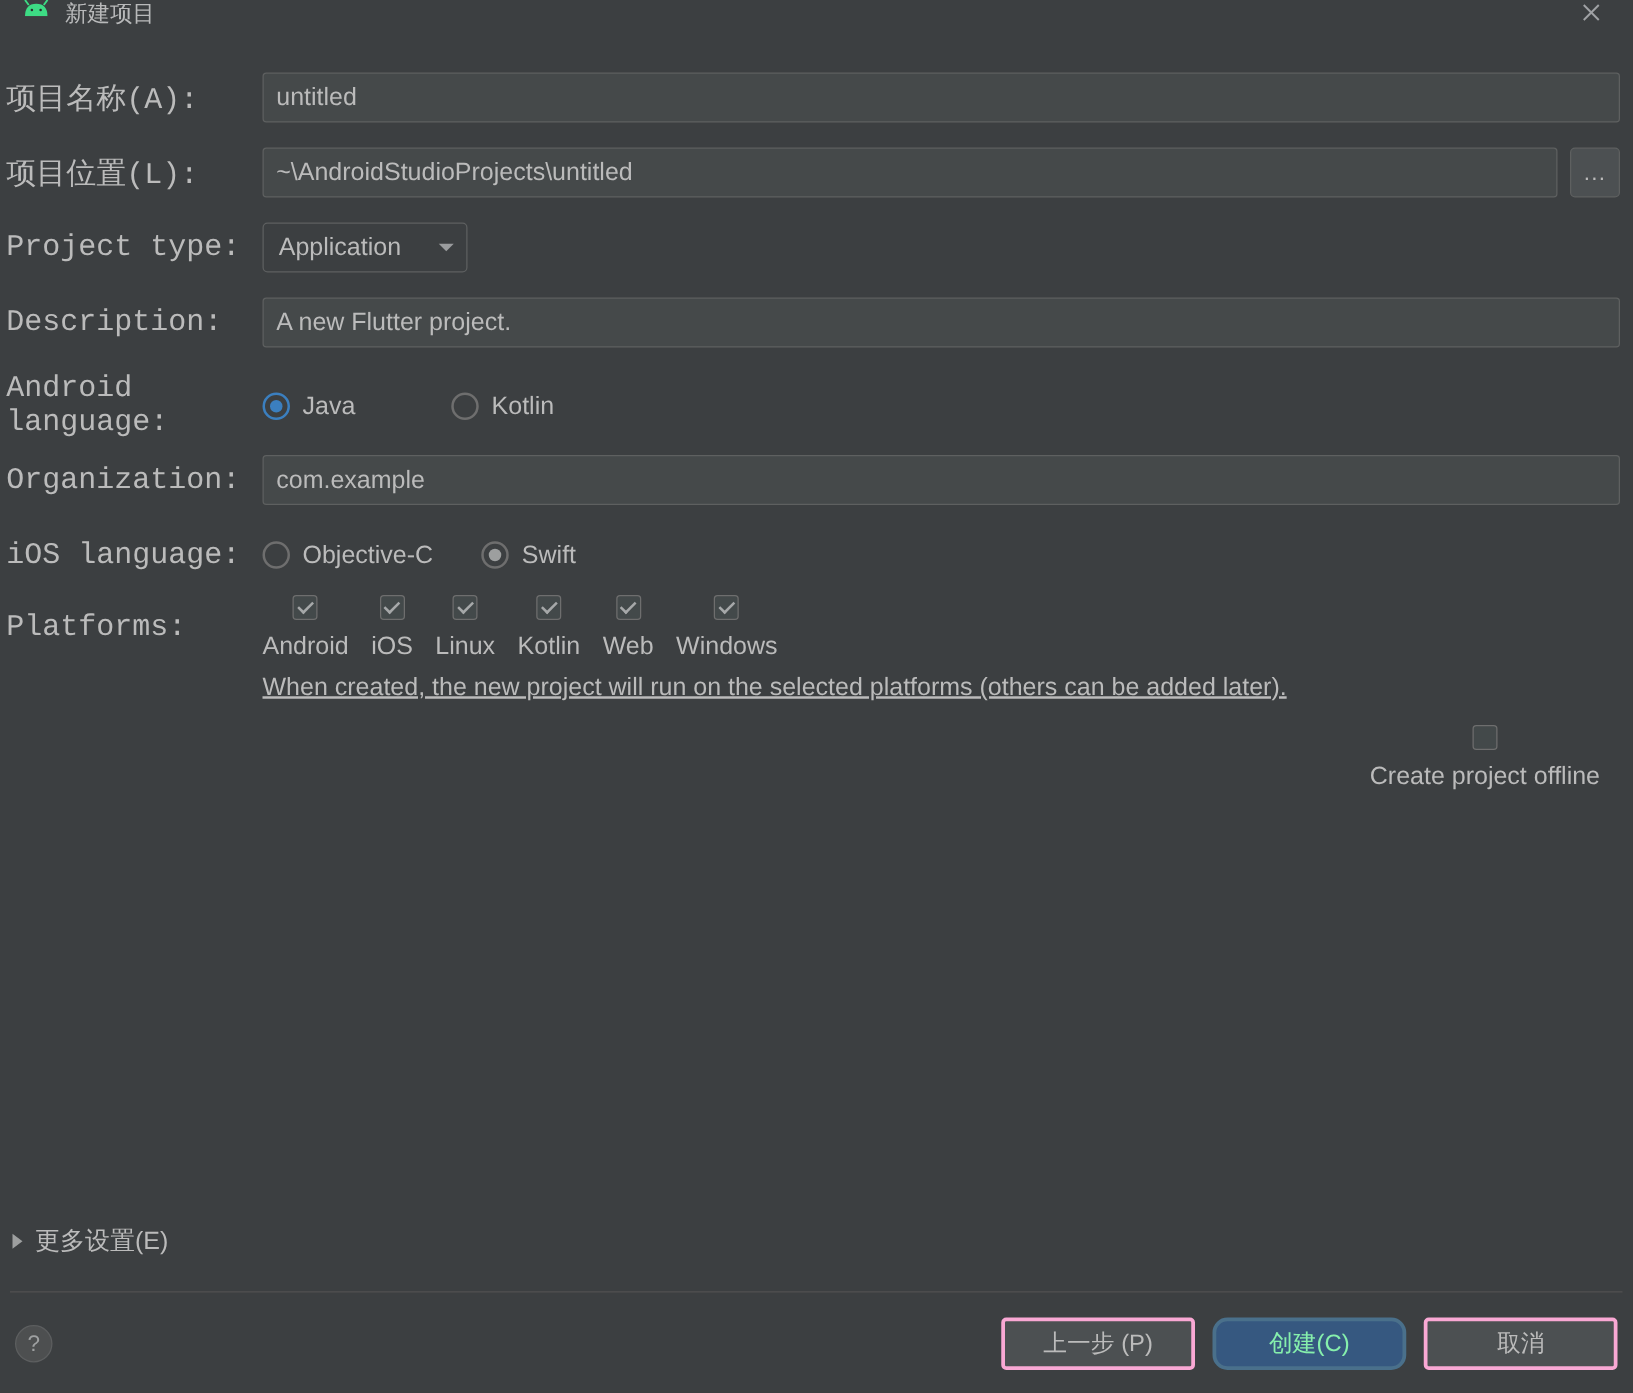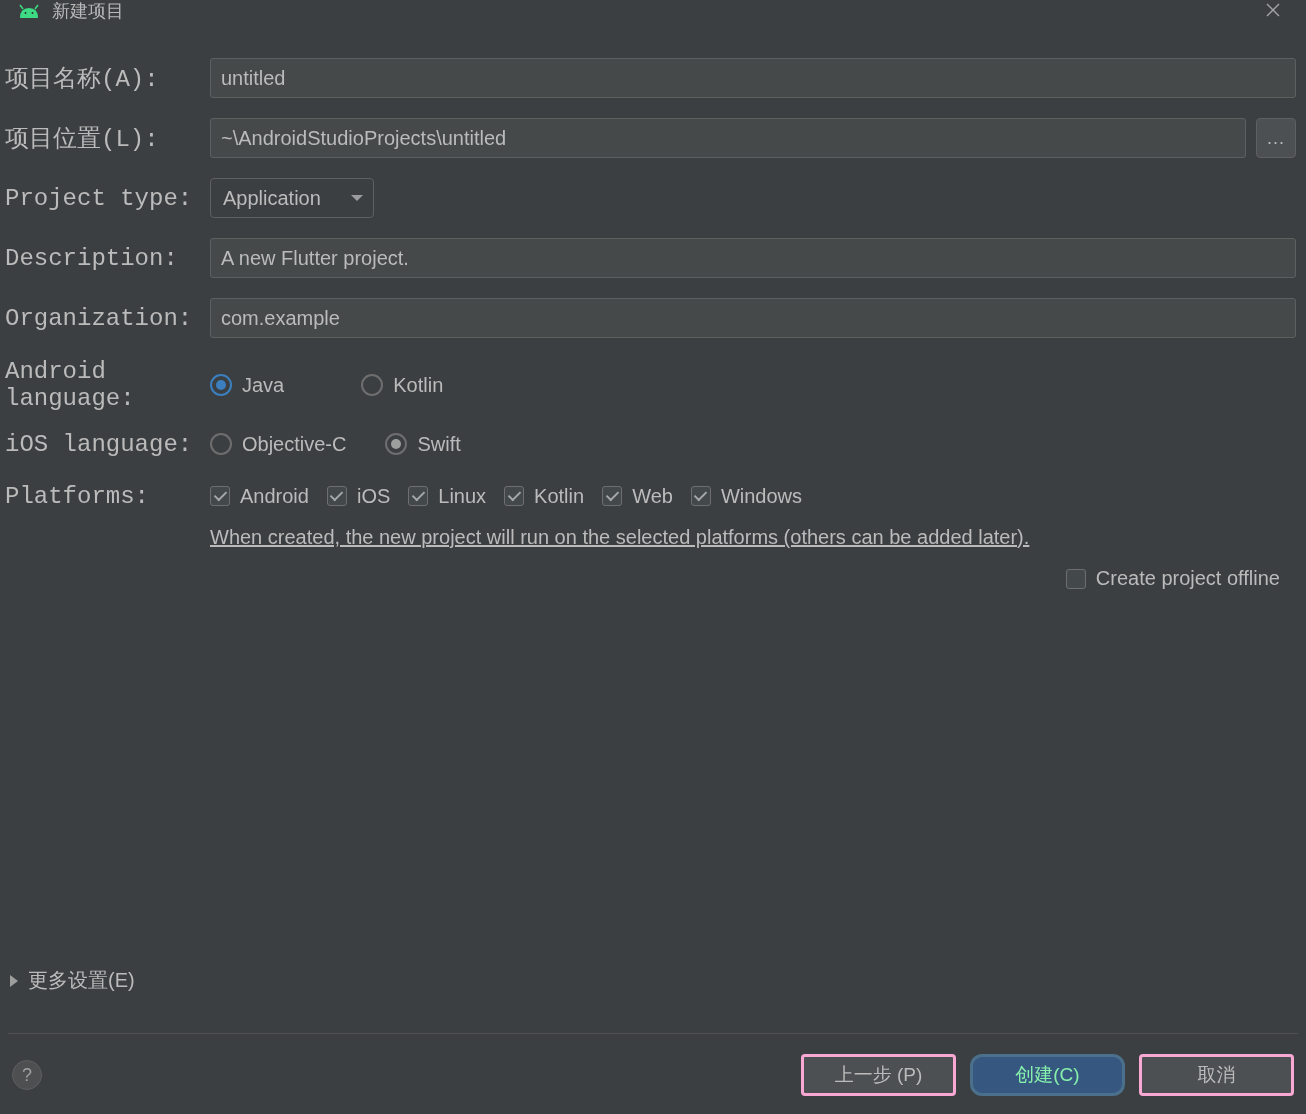--- a/index.html
+++ b/index.html
@@ -18,21 +18,20 @@
     }
     .titlebar {
       display: flex;
       align-items: center;
       justify-content: space-between;
       height: 28px;
       padding: 0 18px 6px 18px;
     }
     .titlebar-left {
       display: flex;
-      align-items: center;
       gap: 12px;
     }
     .android-icon {
       width: 22px;
       height: 14px;
       position: relative;
     }
     .android-icon svg {
       display: block;
     }
@@ -167,20 +166,21 @@
       align-items: center;
       flex-wrap: wrap;
       gap: 12px;
     }
     .checkbox-item {
       display: flex;
       align-items: center;
       gap: 10px;
       margin-right: 6px;
       cursor: pointer;
+      flex-direction: column;
     }
     .checkbox-box {
       width: 20px;
       height: 20px;
       border: 1px solid #6e6e6e;
       border-radius: 3px;
       background: #43494a;
       display: flex;
       align-items: center;
       justify-content: center;
@@ -208,21 +208,21 @@
       text-decoration: underline;
     }
     .offline-row {
       display: flex;
       justify-content: flex-end;
       margin-top: 18px;
       padding-right: 10px;
     }
     .more-settings-row {
       position: absolute;
-      bottom: 120px;
+      bottom: 108px;
       left: 10px;
       display: flex;
       align-items: center;
       gap: 10px;
       cursor: pointer;
     }
     .expand-triangle {
       width: 0;
       height: 0;
       border-top: 6px solid transparent;
@@ -337,45 +337,45 @@
     </div>
   </div>
 
   <div class="form-row">
     <div class="form-label">Description:</div>
     <div class="form-control-area">
       <input class="text-input" value="A new Flutter project." style="">
     </div>
   </div>
 
-  <div class="form-row">
-    <div class="form-label">Organization:</div>
-    <div class="form-control-area">
-      <input class="text-input" value="com.example" style="">
-    </div>
-  </div>
-
   <div class="form-row" style="margin-bottom:12px;">
     <div class="form-label">Android language:</div>
     <div class="form-control-area">
       <div class="radio-group">
         <div class="radio-item">
           <div class="radio-outer selected">
               <div class="radio-inner"></div>
             </div>
           <span class="radio-label">Java</span>
         </div>
         <div class="radio-item">
           <div class="radio-outer"></div>
           <span class="radio-label">Kotlin</span>
         </div>
       </div>
     </div>
   </div>
 
+  <div class="form-row">
+    <div class="form-label">Organization:</div>
+    <div class="form-control-area">
+      <input class="text-input" value="com.example" style="">
+    </div>
+  </div>
+
   <div class="form-row" style="margin-bottom:12px;">
     <div class="form-label">iOS language:</div>
     <div class="form-control-area">
       <div class="radio-group">
         <div class="radio-item">
           <div class="radio-outer"></div>
           <span class="radio-label">Objective-C</span>
         </div>
         <div class="radio-item" style="margin-left:-38px;">
           <div class="radio-outer filled">

